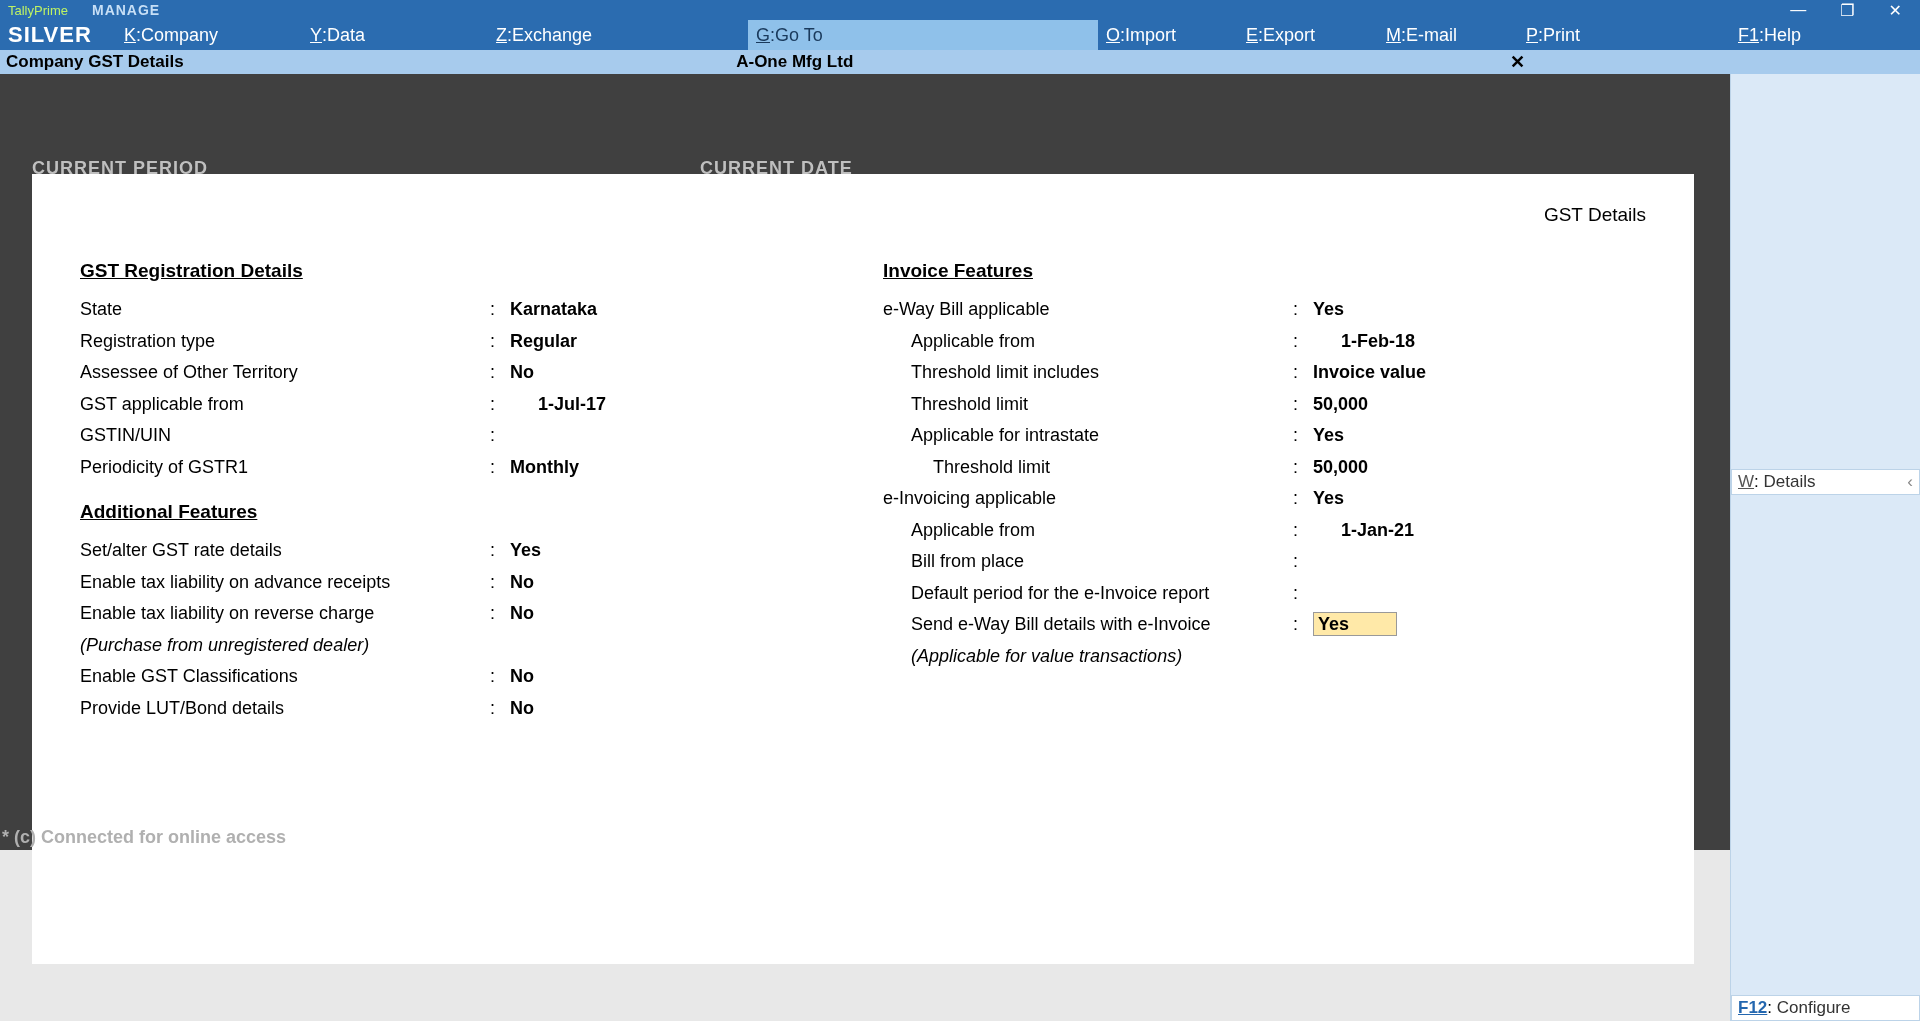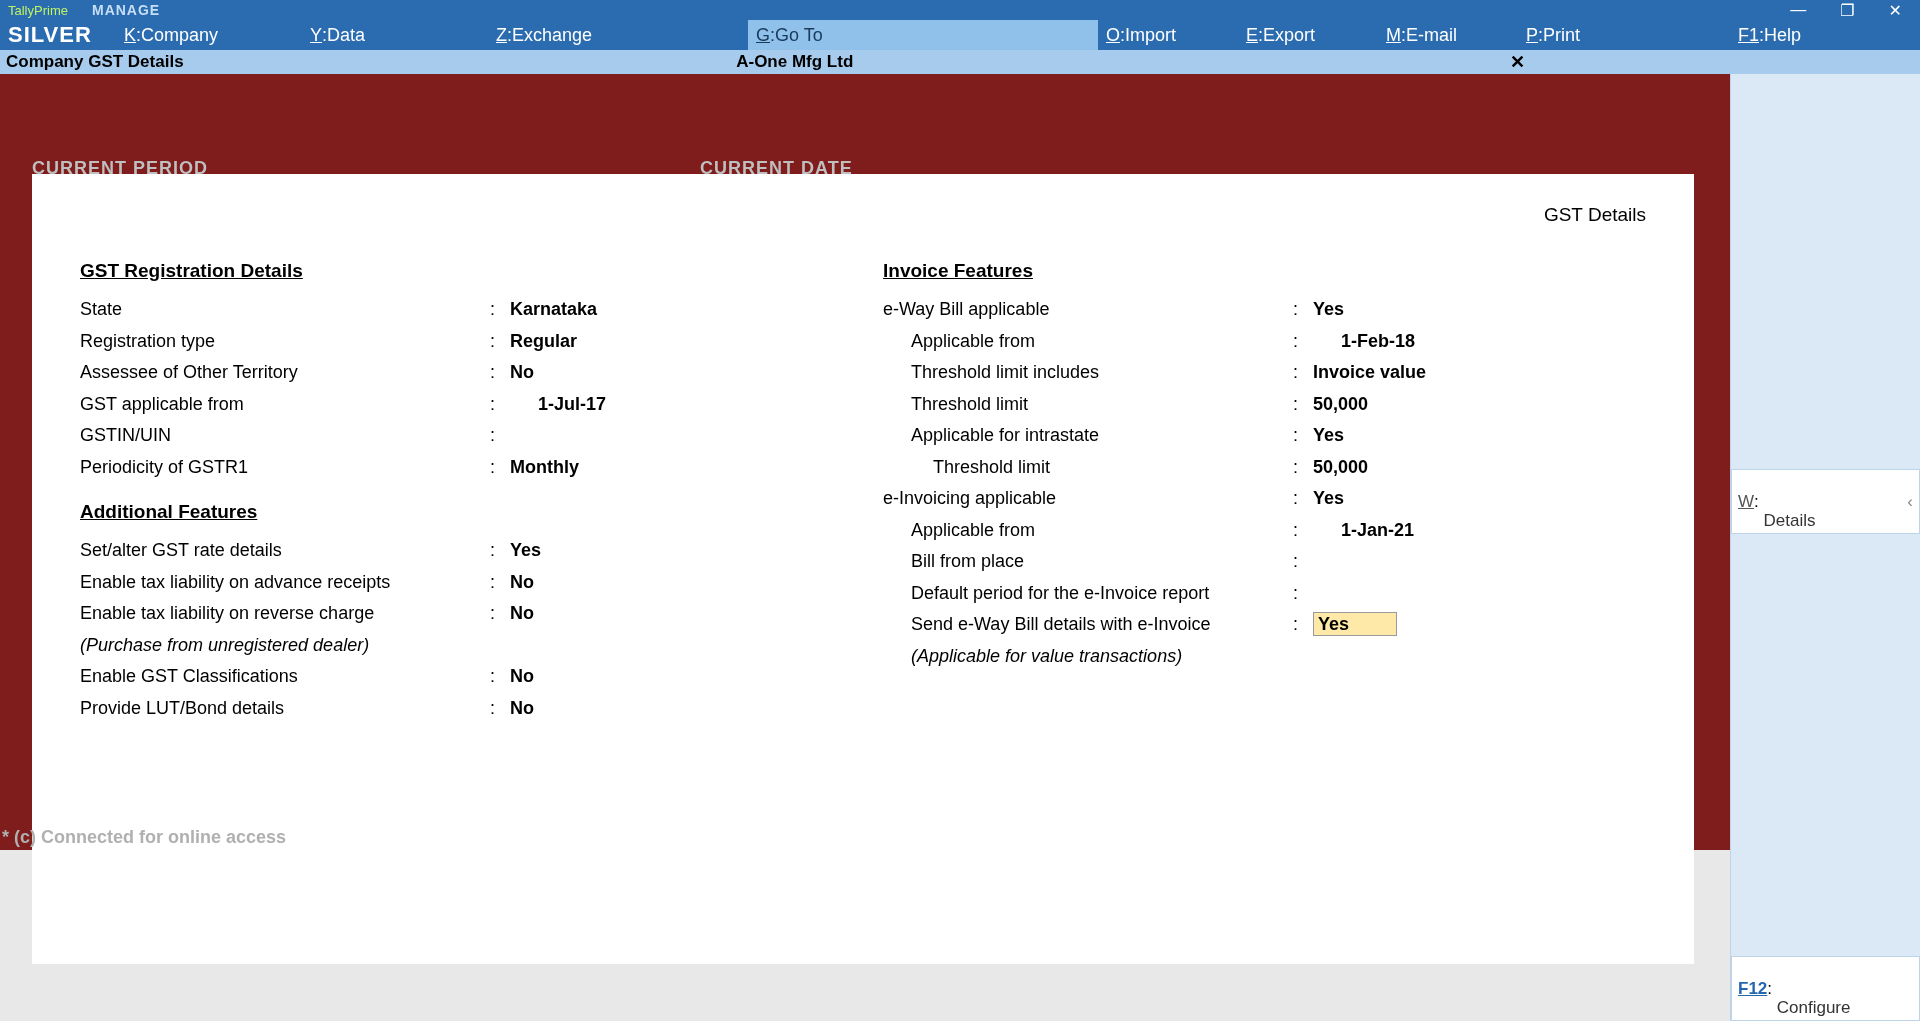--- a/index.html
+++ b/index.html
@@ -17,29 +17,29 @@
 .menu-items { display: flex; flex: 1; height: 30px; align-items: stretch; }
 .menu-item { color: #fff; font-size: 18px; display: flex; align-items: center; padding: 0 8px; cursor: pointer; min-width: 130px; }
 .menu-item .hk { text-decoration: underline; }
 .menu-item.active { background: #8fc1ea; color: #1a3a5c; }
 
 .breadcrumb { height: 24px; background: #a7cbed; display: flex; align-items: center; font-size: 17px; color: #000; position: relative; }
 .breadcrumb .left { padding-left: 6px; font-weight: bold; }
 .breadcrumb .center { position: absolute; left: 50%; transform: translateX(-110%); font-weight: bold; }
 .breadcrumb .close { position: absolute; right: 205px; font-size: 18px; font-weight: bold; cursor: pointer; }
 
-.workspace { position: relative; width: 1730px; height: 776px; background: #7f1d1d; }
+.workspace { position: relative; width: 1730px; height: 776px; background: #404040; }
 .faded-bg-label { position: absolute; color: #bfbfbf; font-size: 18px; font-weight: bold; letter-spacing: 1px; }
 .faded-bg-label.l1 { left: 32px; top: 84px; }
 .faded-bg-label.l2 { left: 700px; top: 84px; }
 
 .right-panel { position: absolute; right: 0; top: 74px; width: 190px; height: 947px; background: #dbe9f7; border-left: 1px solid #bcd3e8; }
 .right-panel .rp-item { background: #fff; border: 1px solid #bcd3e8; font-size: 17px; padding: 2px 6px; display: flex; align-items: center; position: absolute; left: 0; right: 0; }
 .right-panel .rp-item .hk { text-decoration: underline; color: #555; }
-.right-panel .rp-item .lbl { color: #333; margin-top: 39px; }
+.right-panel .rp-item .lbl { color: #333; }
 .right-panel .rp-details { top: 395px; }
 .right-panel .rp-item.blue .hk { color: #2467af; font-weight: bold; }
 .right-panel .rp-configure { bottom: 0; top: auto; }
 
 .status-bar { position: absolute; left: 0; bottom: 0; width: 1730px; height: 26px; color: #b0b0b0; font-size: 18px; font-weight: bold; padding-left: 2px; display: flex; align-items: center; }
 
 
 .form-panel { position: absolute; left: 32px; top: 100px; width: 1662px; height: 790px; background: #fff; padding: 30px 48px; }
 .form-title { text-align: right; font-weight: normal; font-size: 19px; margin-bottom: 24px; }
 .columns { display: flex; gap: 40px; }

